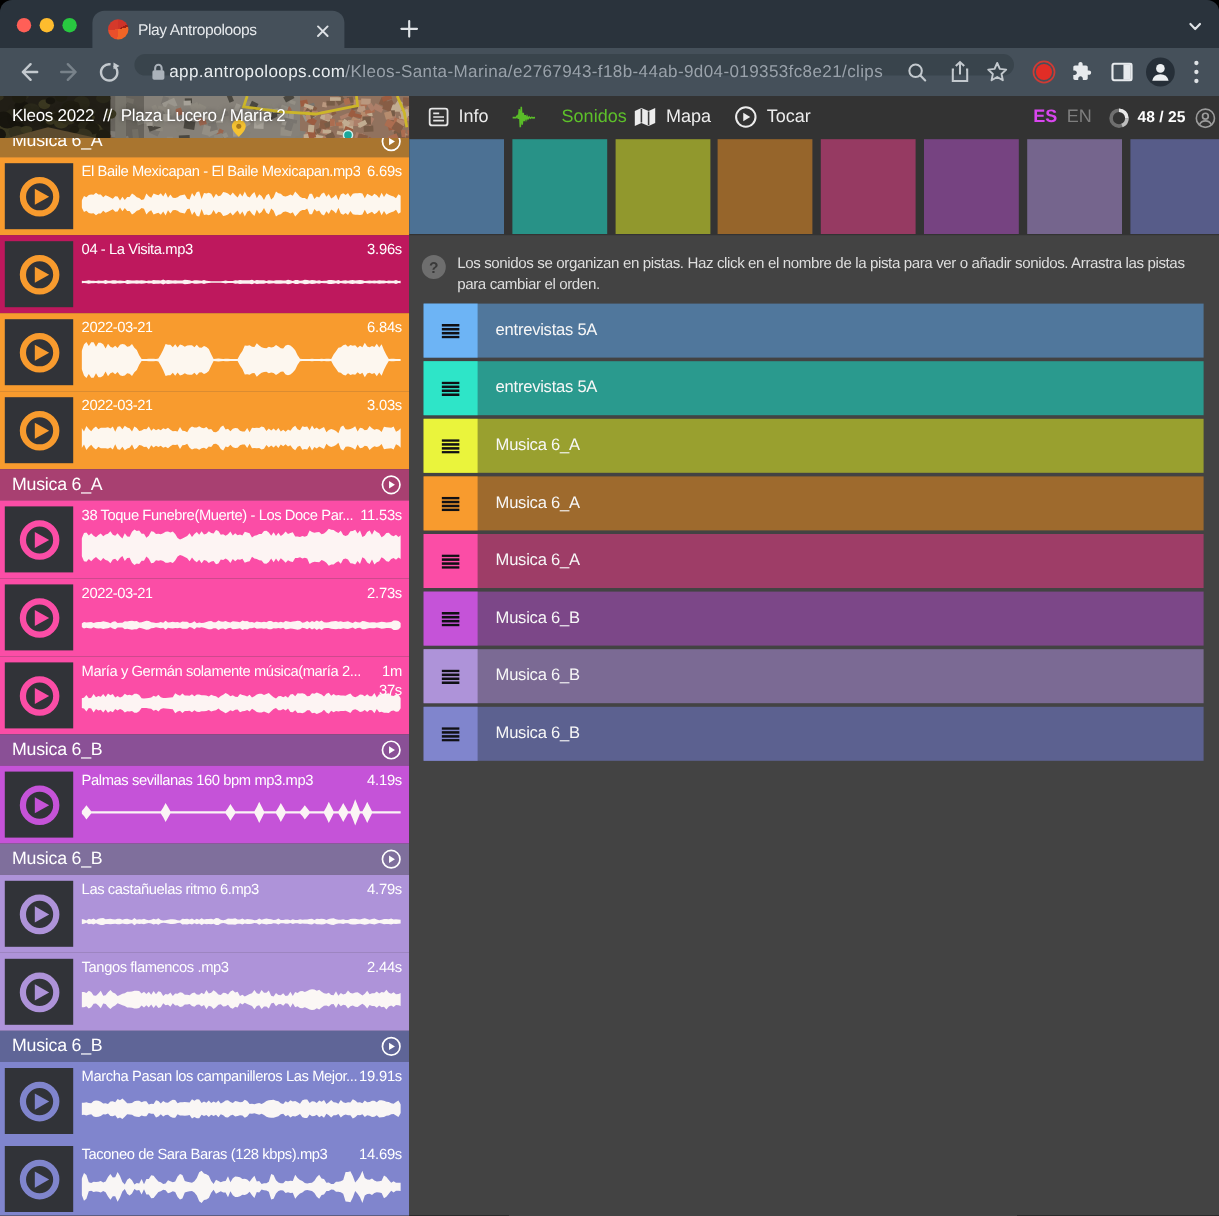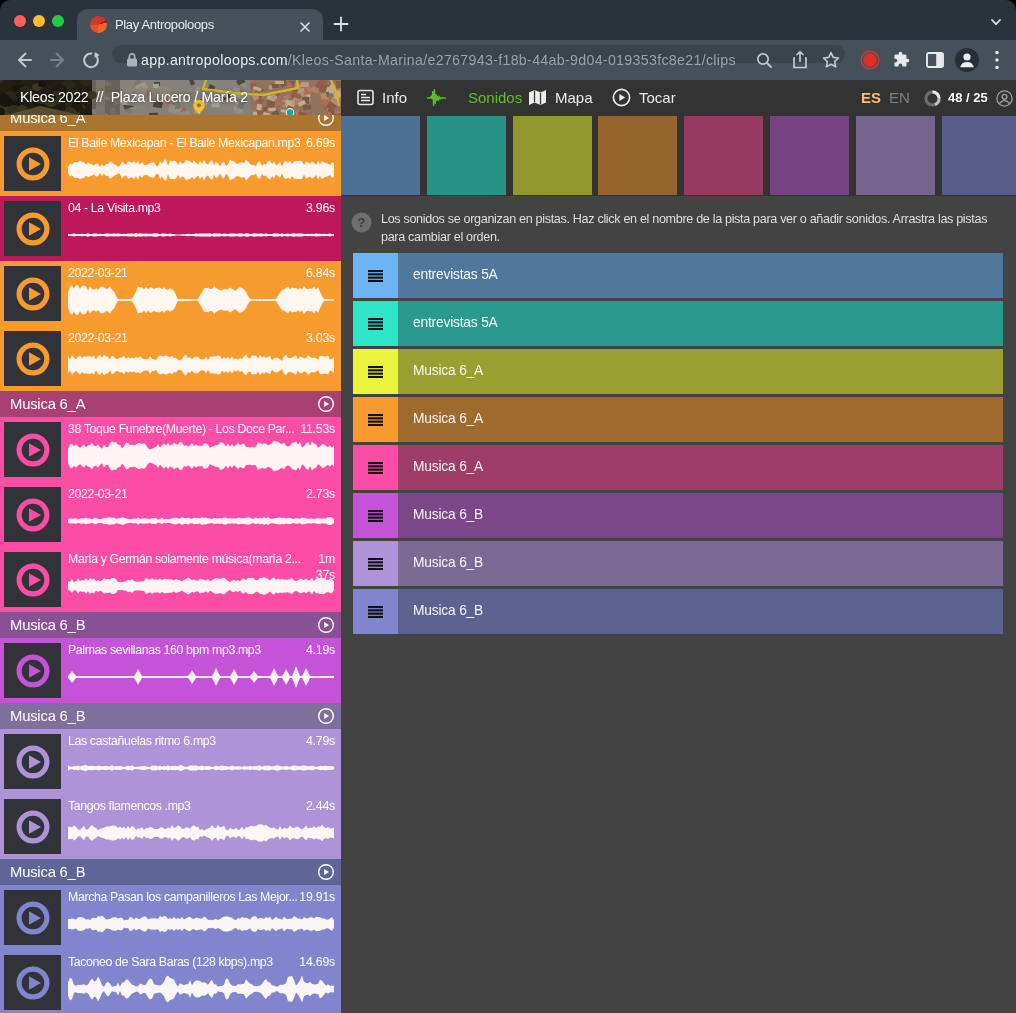--- a/index.html
+++ b/index.html
@@ -1,35 +1,35 @@
 <!DOCTYPE html>
 <html><head><meta charset="utf-8"><style>
 * { margin:0; padding:0; box-sizing:border-box; }
 html,body { width:1016px; height:1013px; background:#000; overflow:hidden;
   font-family:"Liberation Sans", sans-serif; }
 .abs { position:absolute; }
 #tabbar { position:absolute; left:0; top:0; width:1016px; height:40px;
   background:#2a333c; border-radius:10px 10px 0 0; }
 .tl { position:absolute; top:15px; width:12px; height:12px; border-radius:50%; }
-#tab { position:absolute; left:77px; top:9px; width:246px; height:31px;
+#tab { position:absolute; left:77px; top:9px; width:210px; height:31px;
   background:#45505a; border-radius:10px 10px 0 0; }
 #tab .fav { position:absolute; left:13px; top:7px; width:17px; height:17px; border-radius:50%;
   background:conic-gradient(#ce3329 0 60deg, #9e1f14 60deg 76deg, #f16526 76deg 185deg, #e94f2b 185deg 268deg, #d5392a 268deg 360deg); }
 #tab .ttl { position:absolute; left:38px; top:8px; font-size:13px; color:#e6e9ec; }
 #tab .x { position:absolute; right:12px; top:10px; }
 #toolbar { position:absolute; left:0; top:40px; width:1016px; height:40px; background:#45505a; }
 #omni { position:absolute; left:112px; top:5px; width:733px; height:18px;
   border-radius:15px; background:#39444c;text-decoration:underline; }
 #omni .lock { position:absolute; left:13px; top:7px; }
 #omni .url { position:absolute; left:29px; top:7px; font-size:14.2px; letter-spacing:0.32px; color:#9aa2ab; white-space:nowrap; }
 #omni .url b { color:#e9edf0; font-weight:normal; }
 .tbi { position:absolute; top:10px; }
 #appheader { position:absolute; left:0; top:80px; width:1016px; height:35px; background:#333333; }
 #mapstrip { position:absolute; left:0; top:0; width:341px; height:35px; overflow:hidden; }
-#mapstrip .cap { position:absolute; left:20px; top:9px; font-size:14.2px; letter-spacing:-0.25px; color:#fff;
+#mapstrip .cap { position:absolute; left:10px; top:9px; font-size:14.2px; letter-spacing:-0.25px; color:#fff;
   text-shadow:0 0 4px rgba(0,0,0,0.55); white-space:nowrap; }
 .nav { position:absolute; top:0; height:35px; display:flex; align-items:center; color:#ececec; font-size:15px; }
 .nav svg { display:block; }
 #main { position:absolute; left:0; top:115px; width:1016px; height:898px; background:#434343; }
 #leftcol { position:absolute; left:0; top:0; width:341px; height:898px; overflow:hidden; background:#434343; }
 #leftin { position:absolute; left:0; top:-10px; width:341px; }
 .shdr { position:relative; height:26px; }
 .shdr span { position:absolute; left:10px; top:5px; font-size:14.8px; letter-spacing:-0.2px; color:#fff; }
 .hic { position:absolute; top:4px; }
 .lrow { position:relative; height:65px;text-align:center; }
@@ -414,21 +414,21 @@
       </svg>
       <span style="margin-left:8px">Mapa</span>
     </div>
   <div class="nav" style="left:612px">
       <svg width="19" height="19" viewBox="0 0 19 19">
         <circle cx="9.5" cy="9.5" r="8.1" fill="none" stroke="#ececec" stroke-width="1.7"></circle>
         <path d="M7.4 5.9 L13.2 9.5 L7.4 13.1 Z" fill="#ececec"></path>
       </svg>
       <span style="margin-left:8px">Tocar</span>
     </div>
-  <div class="nav" style="left:861px;font-weight:bold;color:#fdba74">ES</div>
+  <div class="nav" style="left:861px;font-weight:bold;color:#d946ef">ES</div>
   <div class="nav" style="left:889px;font-weight:normal;color:#7e7e7e">EN</div>
   <div class="abs" style="left:924px;top:9.5px"><svg width="17" height="17" viewBox="0 0 17 17">
         <circle cx="8.5" cy="8.5" r="6.6" fill="none" stroke="#6f6f6f" stroke-width="3"></circle>
         <path d="M8.5 1.9 A6.6 6.6 0 0 1 15.1 8.5" fill="none" stroke="#e9e9e9" stroke-width="3"></path>
         <path d="M15.1 8.5 A6.6 6.6 0 0 1 11 14.6" fill="none" stroke="#bdbdbd" stroke-width="3"></path>
       </svg></div>
   <div class="nav" style="left:948px;font-size:13px;font-weight:bold;color:#fff">48 / 25</div>
   <div class="abs" style="left:996px;top:10px"><svg width="17" height="17" viewBox="0 0 17 17">
         <circle cx="8.5" cy="8.5" r="7.6" fill="none" stroke="#9b9b9b" stroke-width="1.4"></circle>
         <circle cx="8.5" cy="6.8" r="2.4" fill="none" stroke="#9b9b9b" stroke-width="1.4"></circle>

